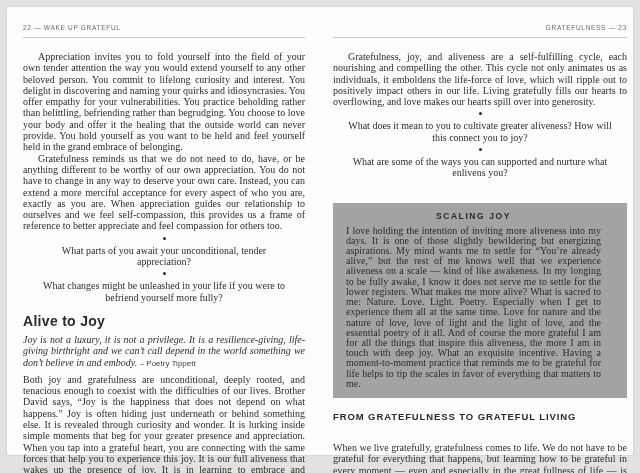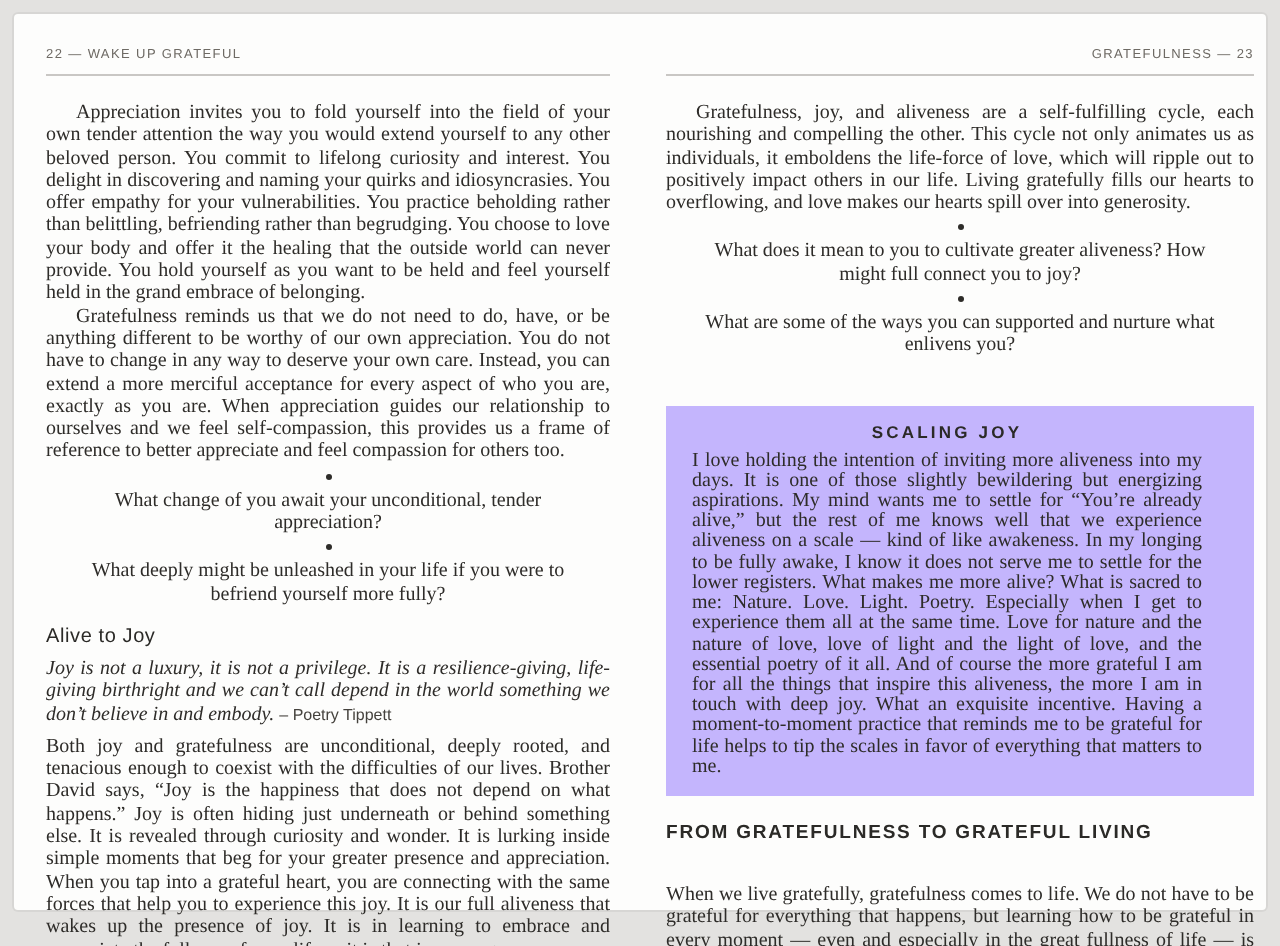--- a/index.html
+++ b/index.html
@@ -11,60 +11,60 @@
   .page-right{left:326px;width:294px;}
   .running-head{margin-top:17px;height:8px;font-family:"Liberation Sans",sans-serif;
     font-size:6.5px;letter-spacing:0.7px;color:#6e6a64;}
   .page-right .running-head{text-align:right;}
   .head-rule{border:none;border-top:1px solid #c9c7c4;margin:5px 0 0 0;}
   .body-text{font-size:10px;line-height:11.3px;color:#2e2c29;text-align:justify;margin:0;}
   .first{margin-top:13px;}
   .indent{text-indent:15px;}
   .question{font-size:10px;line-height:11.3px;color:#2e2c29;text-align:center;margin:0 14px;}
   .dot{width:3px;height:3px;background:#2e2c29;border-radius:50%;margin:5px auto;}
-  .subhead{font-family:"Liberation Sans",sans-serif;font-weight:normal;font-size:10px;
+  .subhead{font-family:"Liberation Sans",sans-serif;font-weight:bold;font-size:14px;
     color:#2b2a27;letter-spacing:0.3px;margin:10px 0 5px 0;}
   .quote{font-style:italic;font-size:10px;line-height:11.3px;color:#2e2c29;
     text-align:justify;margin:0;}
   .quote-attr{font-style:normal;font-family:"Liberation Sans",sans-serif;
     font-size:8px;color:#45423d;}
   .after-quote{margin-top:5px;}
-  .graybox{background:#c4b5fd;margin-top:24px;padding:8px 26px 9px 13px;}
+  .graybox{background:#a3a3a3;margin-top:24px;padding:8px 26px 9px 13px;}
   .graybox-title{font-family:"Liberation Sans",sans-serif;font-weight:bold;font-size:8.5px;
     letter-spacing:1.6px;text-align:center;color:#2b2a27;margin:0 0 5px 0;}
   .graybox-body{font-size:10px;line-height:10.2px;color:#2e2c29;text-align:justify;margin:0;}
   .section-head{font-family:"Liberation Sans",sans-serif;font-weight:bold;font-size:9.5px;
     letter-spacing:0.9px;color:#2b2a27;margin:13px 0 20px 0;}
   .divider{width:88px;border:none;border-top:1px solid #55524e;margin:12px auto 0 auto;}
 </style>
 </head>
 <body>
 
 <div class="spread">
 
   <div class="page page-left">
     <div class="running-head">22 — WAKE UP GRATEFUL</div>
     <hr class="head-rule">
     <p class="body-text first indent">Appreciation invites you to fold yourself into the field of your own tender attention the way you would extend yourself to any other beloved person. You commit to lifelong curiosity and interest. You delight in discovering and naming your quirks and idiosyncrasies. You offer empathy for your vulnerabilities. You practice beholding rather than belittling, befriending rather than begrudging. You choose to love your body and offer it the healing that the outside world can never provide. You hold yourself as you want to be held and feel yourself held in the grand embrace of belonging.</p>
     <p class="body-text indent">Gratefulness reminds us that we do not need to do, have, or be anything different to be worthy of our own appreciation. You do not have to change in any way to deserve your own care. Instead, you can extend a more merciful acceptance for every aspect of who you are, exactly as you are. When appreciation guides our relationship to ourselves and we feel self-compassion, this provides us a frame of reference to better appreciate and feel compassion for others too.</p>
     <div class="dot"></div>
-    <p class="question">What change of you await your unconditional, tender appreciation?</p>
+    <p class="question">What parts of you await your unconditional, tender appreciation?</p>
     <div class="dot"></div>
-    <p class="question">What deeply might be unleashed in your life if you were to befriend yourself more fully?</p>
+    <p class="question">What changes might be unleashed in your life if you were to befriend yourself more fully?</p>
     <div class="subhead">Alive to Joy</div>
     <p class="quote"><span>Joy is not a luxury, it is not a privilege. It is a resilience-giving, life-giving birthright and we can’t call depend in the world something we don’t believe in and embody.</span> <span class="quote-attr">– Poetry Tippett</span></p>
     <p class="body-text after-quote">Both joy and gratefulness are unconditional, deeply rooted, and tenacious enough to coexist with the difficulties of our lives. Brother David says, “Joy is the happiness that does not depend on what happens.” Joy is often hiding just underneath or behind something else. It is revealed through curiosity and wonder. It is lurking inside simple moments that beg for your greater presence and appreciation. When you tap into a grateful heart, you are connecting with the same forces that help you to experience this joy. It is our full aliveness that wakes up the presence of joy. It is in learning to embrace and appreciate the fullness of your life as it is that joy emerges.</p>
   </div>
 
   <div class="page page-right">
     <div class="running-head">GRATEFULNESS — 23</div>
     <hr class="head-rule">
     <p class="body-text first indent">Gratefulness, joy, and aliveness are a self-fulfilling cycle, each nourishing and compelling the other. This cycle not only animates us as individuals, it emboldens the life-force of love, which will ripple out to positively impact others in our life. Living gratefully fills our hearts to overflowing, and love makes our hearts spill over into generosity.</p>
     <div class="dot"></div>
-    <p class="question">What does it mean to you to cultivate greater aliveness? How might full connect you to joy?</p>
+    <p class="question">What does it mean to you to cultivate greater aliveness? How will this connect you to joy?</p>
     <div class="dot"></div>
     <p class="question">What are some of the ways you can supported and nurture what enlivens you?</p>
     <div class="graybox">
       <div class="graybox-title">SCALING JOY</div>
       <p class="graybox-body">I love holding the intention of inviting more aliveness into my days. It is one of those slightly bewildering but energizing aspirations. My mind wants me to settle for “You’re already alive,” but the rest of me knows well that we experience aliveness on a scale — kind of like awakeness. In my longing to be fully awake, I know it does not serve me to settle for the lower registers. What makes me more alive? What is sacred to me: Nature. Love. Light. Poetry. Especially when I get to experience them all at the same time. Love for nature and the nature of love, love of light and the light of love, and the essential poetry of it all. And of course the more grateful I am for all the things that inspire this aliveness, the more I am in touch with deep joy. What an exquisite incentive. Having a moment-to-moment practice that reminds me to be grateful for life helps to tip the scales in favor of everything that matters to me.</p>
     </div>
     <div class="section-head">FROM GRATEFULNESS TO GRATEFUL LIVING</div>
     <p class="body-text">When we live gratefully, gratefulness comes to life. We do not have to be grateful for everything that happens, but learning how to be grateful in every moment — even and especially in the great fullness of life — is supported by trustworthy principles.</p>
     <hr class="divider">
   </div>

